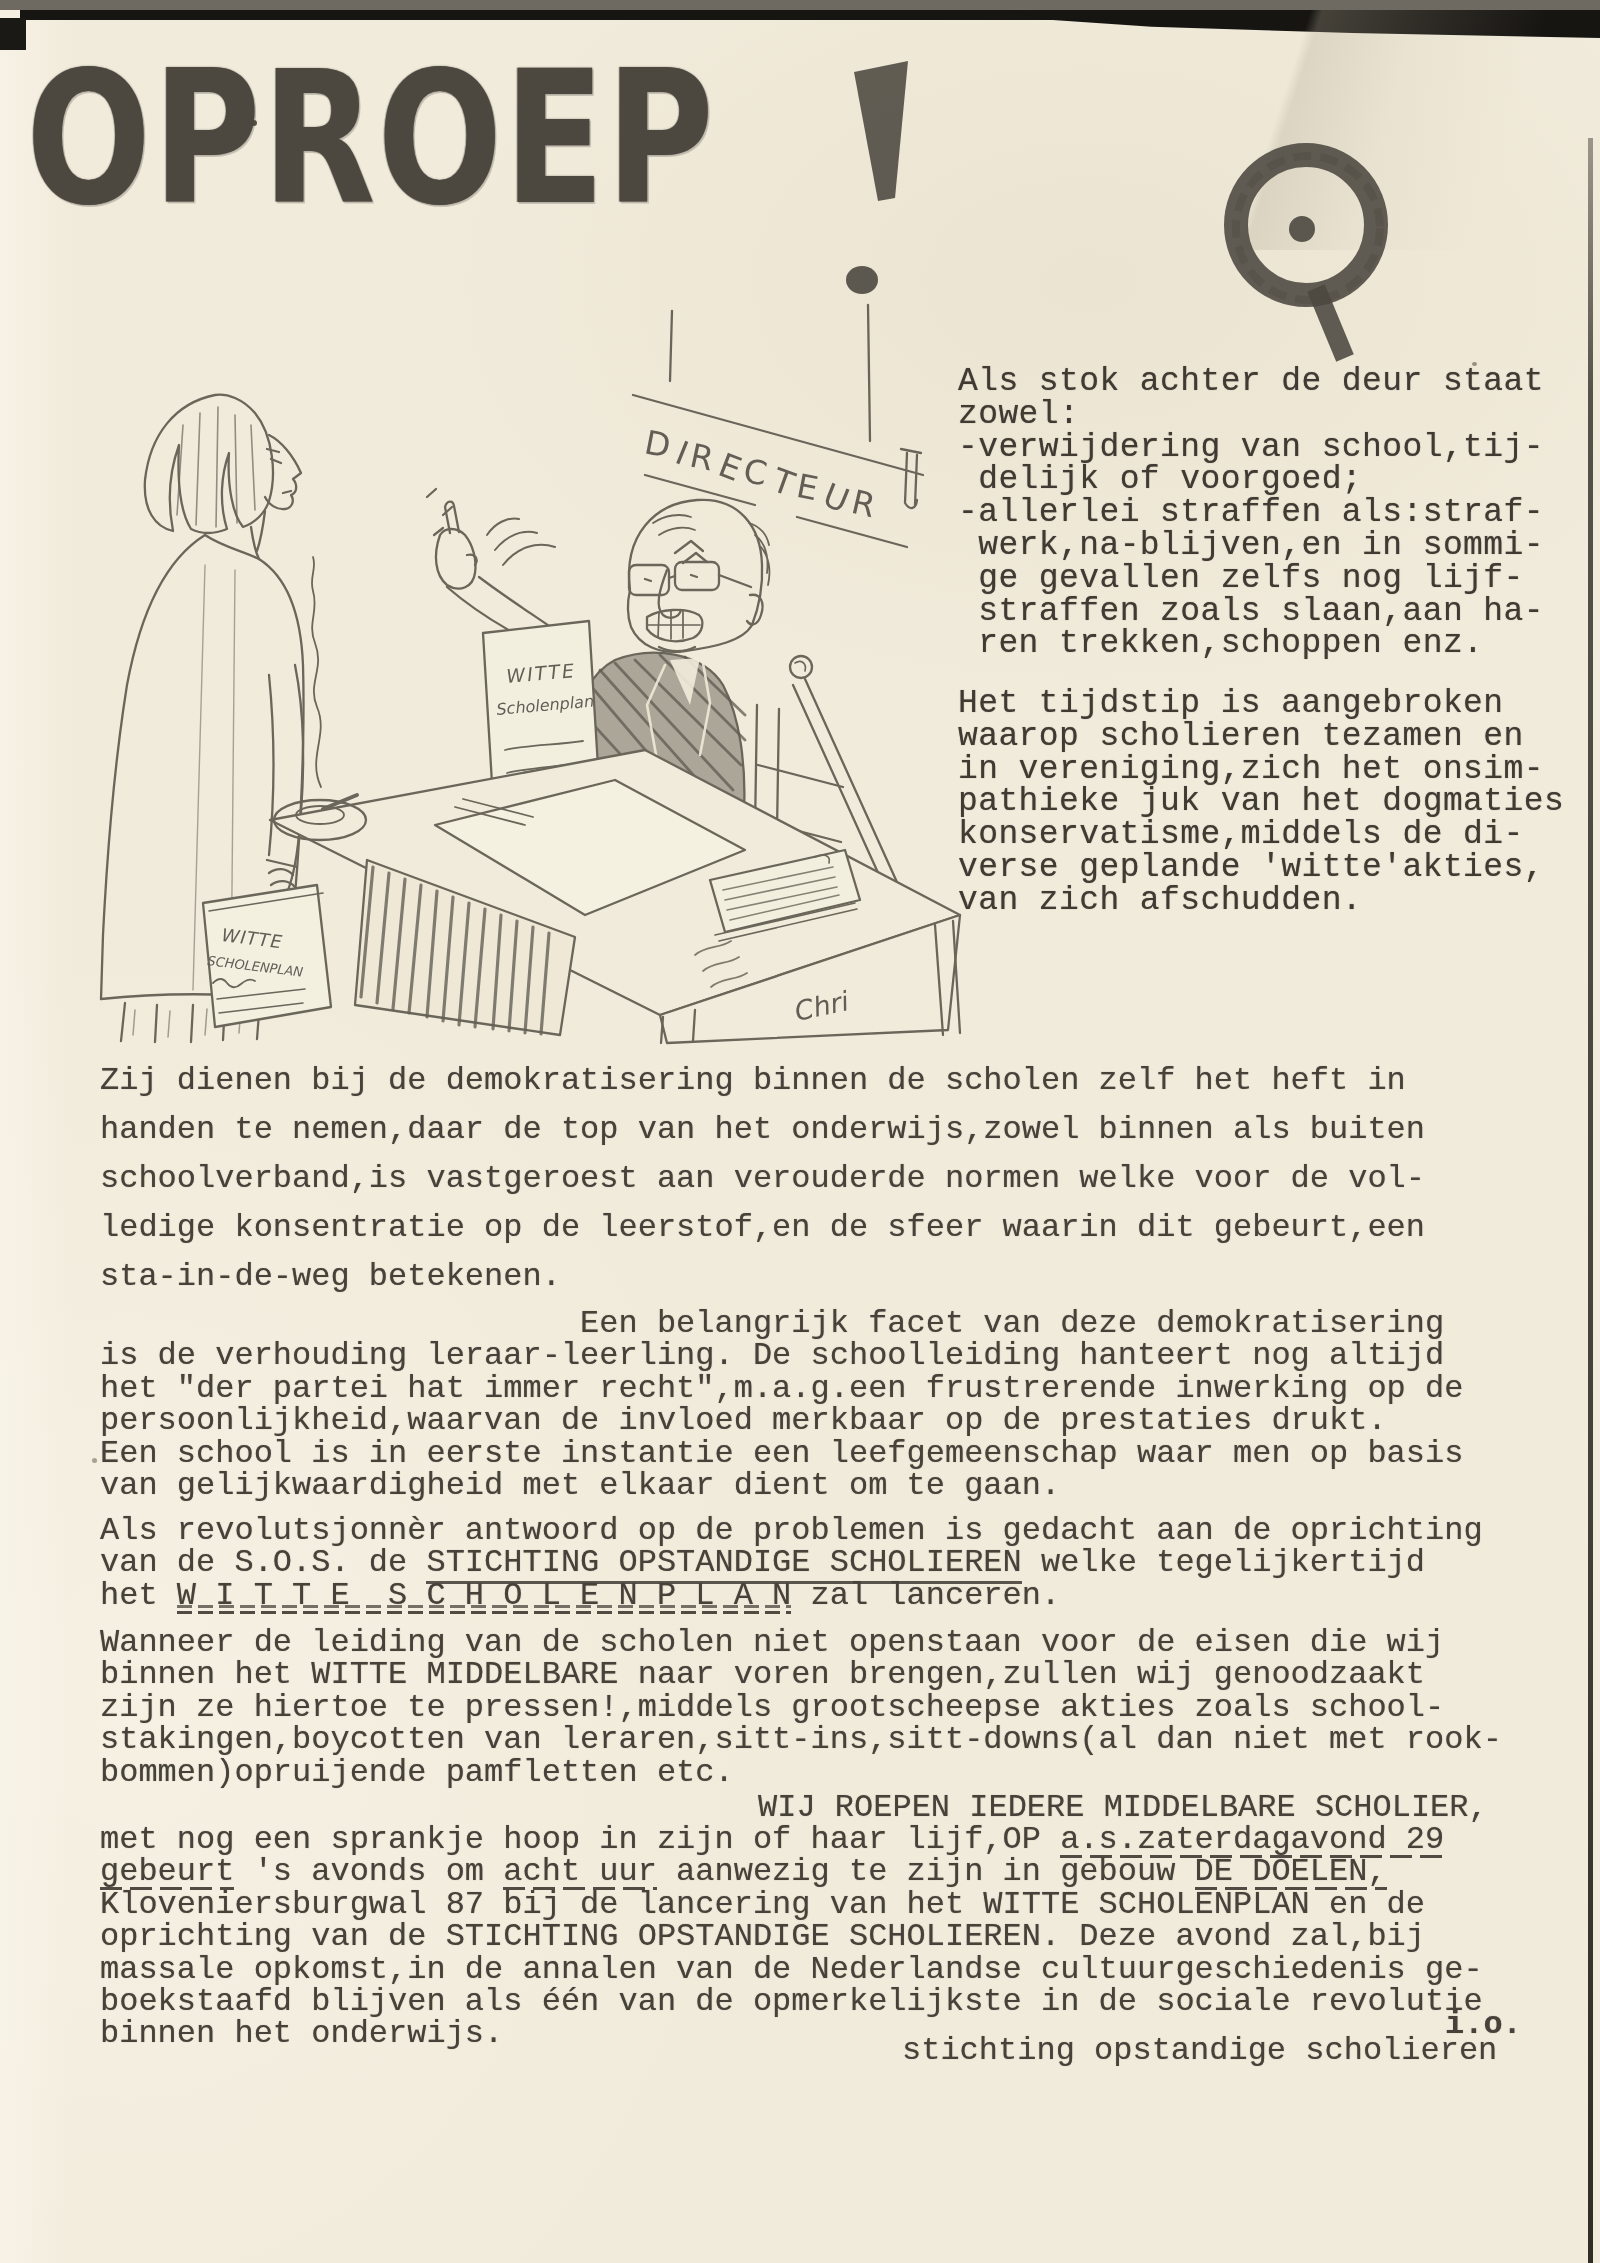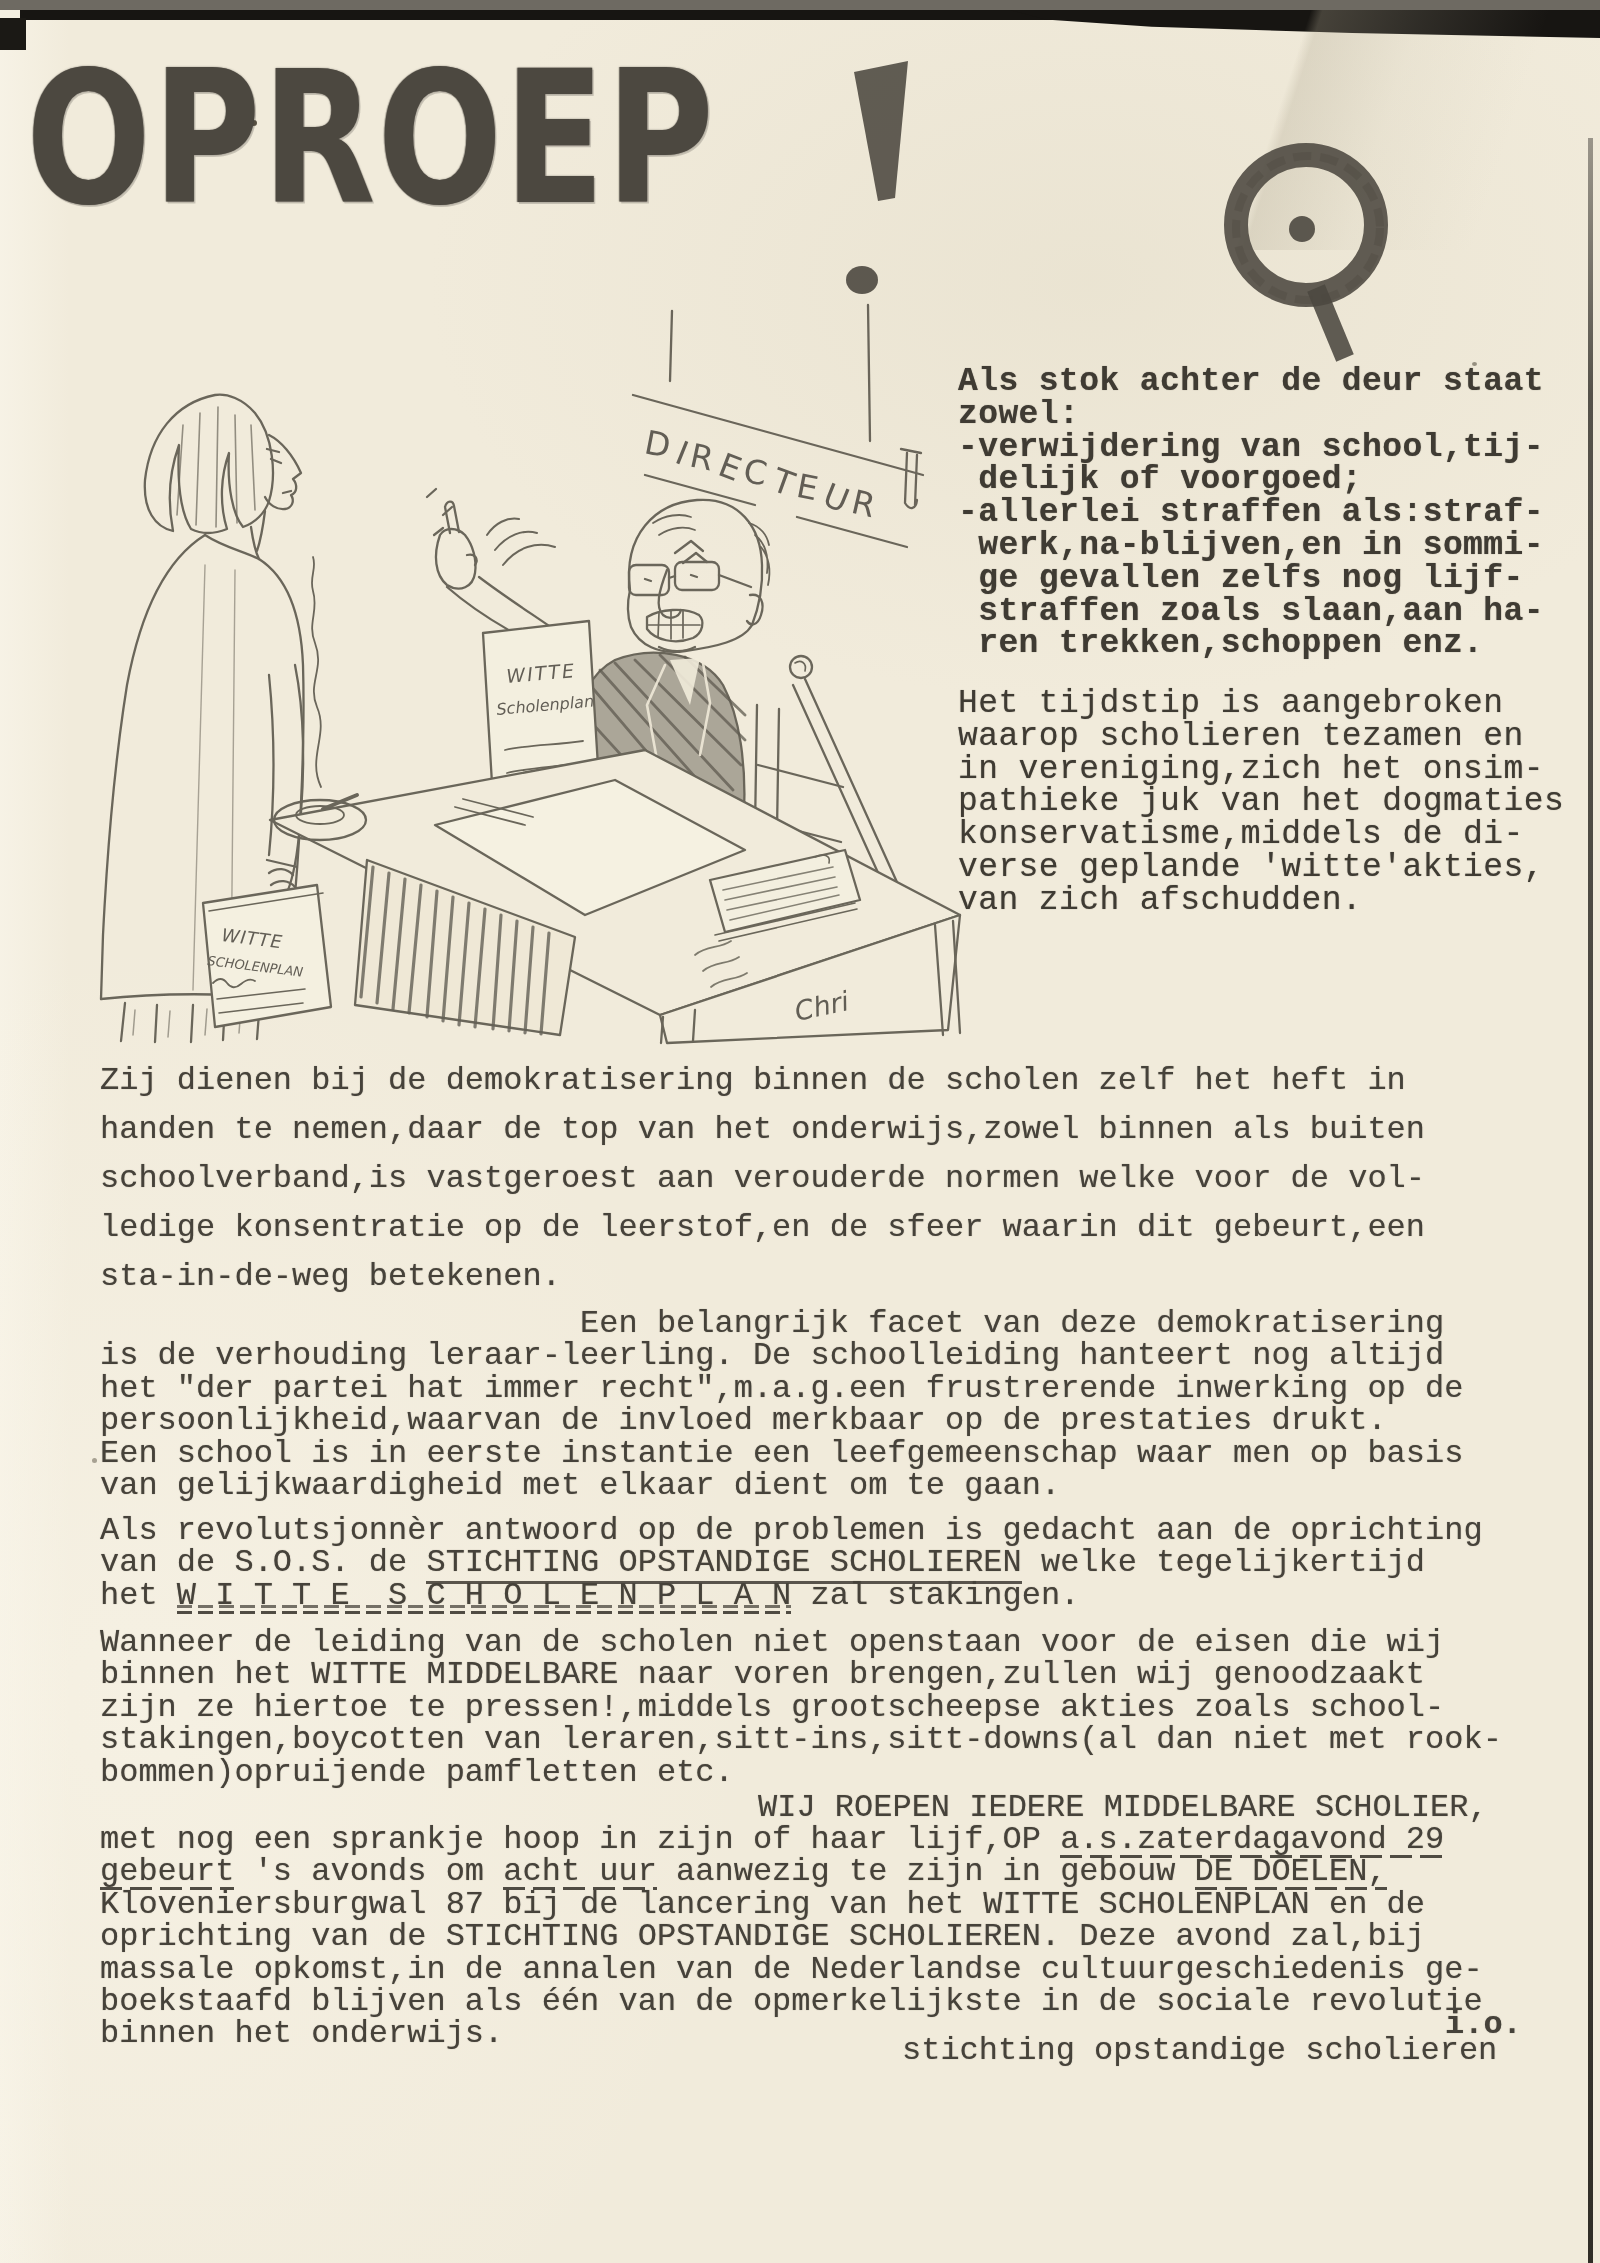--- a/index.html
+++ b/index.html
@@ -176,21 +176,21 @@
         <path d="M148,668 L262,650 L276,772 L160,792 Z" fill="#f5f0e1"></path>
         <path d="M154,676 L268,658" stroke-width="1.6"></path>
         <text x="166" y="706" transform="rotate(7 166 706)" font-family="DejaVu Sans, Liberation Sans, sans-serif" font-style="italic" font-size="18" fill="#55514a" stroke="none" letter-spacing="1">WITTE</text>
         <text x="152" y="730" transform="rotate(7 152 730)" font-family="DejaVu Sans, Liberation Sans, sans-serif" font-style="italic" font-size="13" fill="#55514a" stroke="none">SCHOLENPLAN</text>
         <path d="M158,748 Q166,740 172,748 T186,749 T200,746" stroke-width="1.8"></path>
         <path d="M162,764 L250,754 M164,778 L248,768" stroke-width="1.6"></path>
       </g>
     </g>
   </svg>
 
-  <div class="abs rcol" style="left:958px;top:356px;font-weight:bold;">
+  <div class="abs rcol" style="left:958px;top:356px;">
     <div class="tl">Als stok achter de deur staat</div>
     <div class="tl">zowel:</div>
     <div class="tl">-verwijdering van school,tij-</div>
     <div class="tl"> delijk of voorgoed;</div>
     <div class="tl">-allerlei straffen als:straf-</div>
     <div class="tl"> werk,na-blijven,en in sommi-</div>
     <div class="tl"> ge gevallen zelfs nog lijf-</div>
     <div class="tl"> straffen zoals slaan,aan ha-</div>
     <div class="tl"> ren trekken,schoppen enz.</div>
   </div>
@@ -218,21 +218,21 @@
     <div class="tl">is de verhouding leraar-leerling. De schoolleiding hanteert nog altijd</div>
     <div class="tl">het "der partei hat immer recht",m.a.g.een frustrerende inwerking op de</div>
     <div class="tl">persoonlijkheid,waarvan de invloed merkbaar op de prestaties drukt.</div>
     <div class="tl">Een school is in eerste instantie een leefgemeenschap waar men op basis</div>
     <div class="tl">van gelijkwaardigheid met elkaar dient om te gaan.</div>
   </div>
 
   <div class="abs" style="left:100px;top:1505px;">
     <div class="tl">Als revolutsjonnèr antwoord op de problemen is gedacht aan de oprichting</div>
     <div class="tl"><span>van de S.O.S. de </span><span class="ul">STICHTING OPSTANDIGE SCHOLIEREN</span><span> welke tegelijkertijd</span></div>
-    <div class="tl"><span>het </span><span class="udd">W I T T E  S C H O L E N P L A N</span><span> zal stakingen.</span></div>
+    <div class="tl"><span>het </span><span class="udd">W I T T E  S C H O L E N P L A N</span><span> zal lanceren.</span></div>
   </div>
 
   <div class="abs" style="left:100px;top:1617px;">
     <div class="tl">Wanneer de leiding van de scholen niet openstaan voor de eisen die wij</div>
     <div class="tl">binnen het WITTE MIDDELBARE naar voren brengen,zullen wij genoodzaakt</div>
     <div class="tl">zijn ze hiertoe te pressen!,middels grootscheepse akties zoals school-</div>
     <div class="tl">stakingen,boycotten van leraren,sitt-ins,sitt-downs(al dan niet met rook-</div>
     <div class="tl">bommen)opruijende pamfletten etc.</div>
   </div>
 

